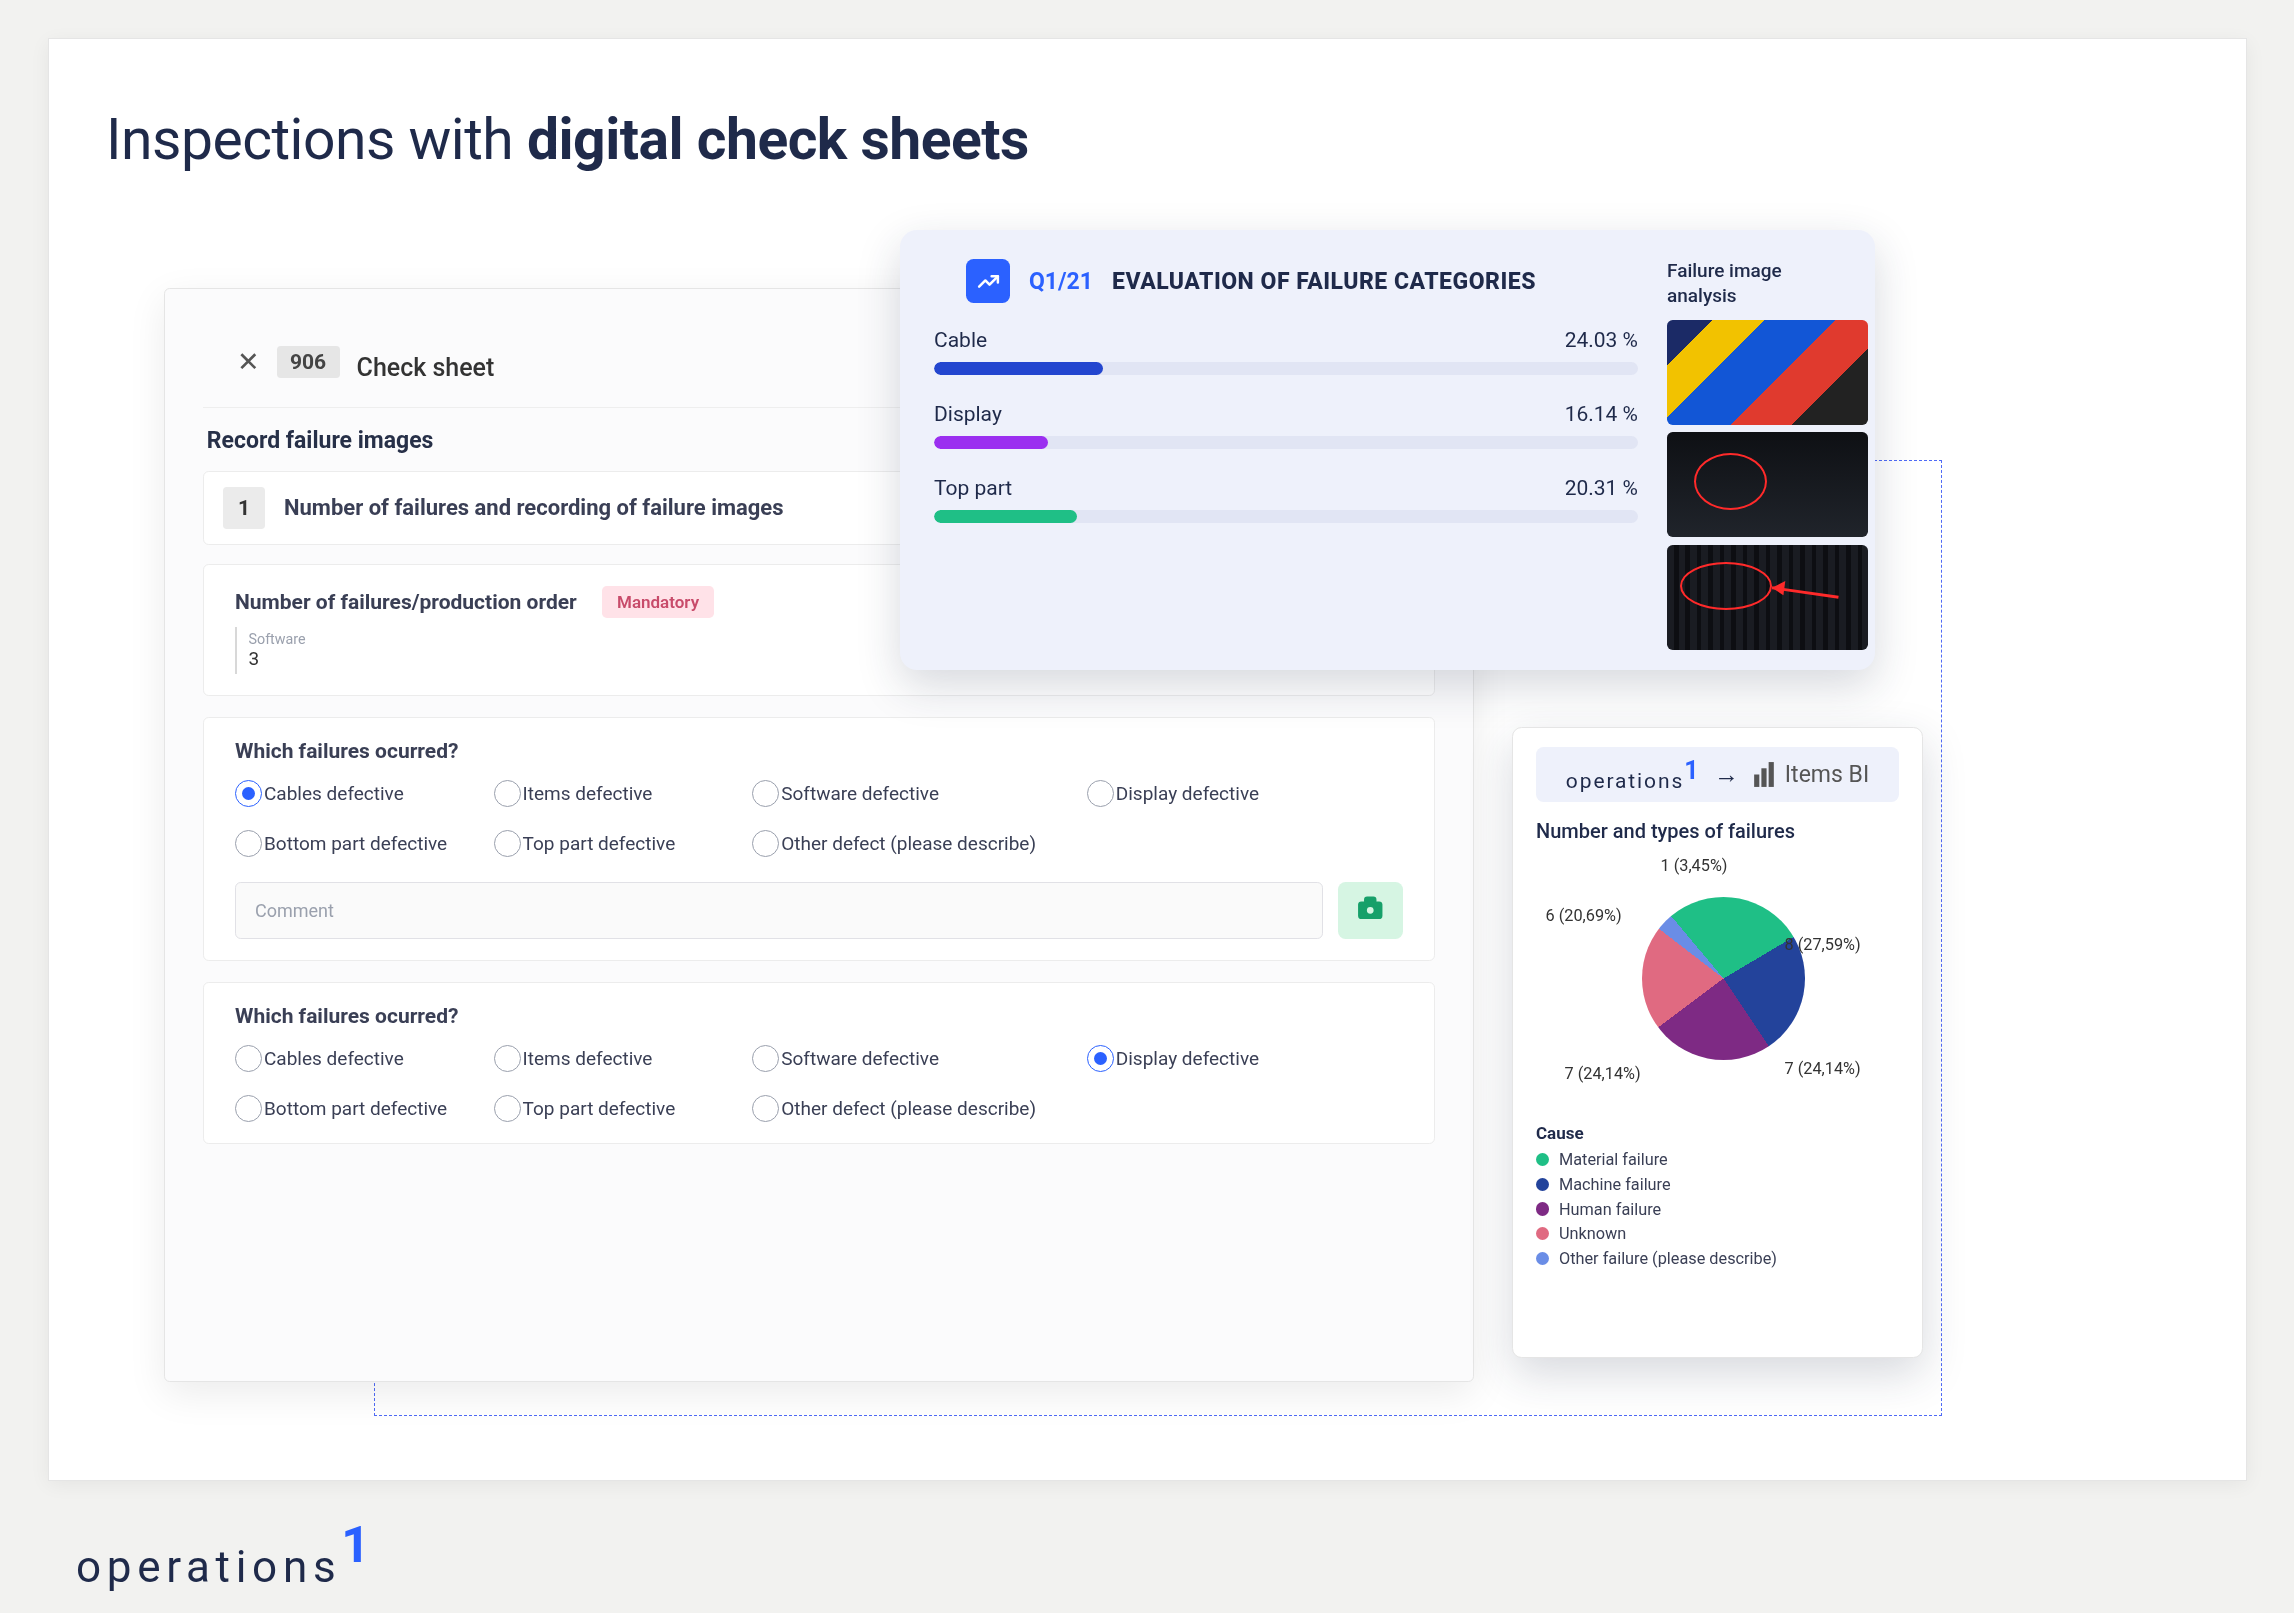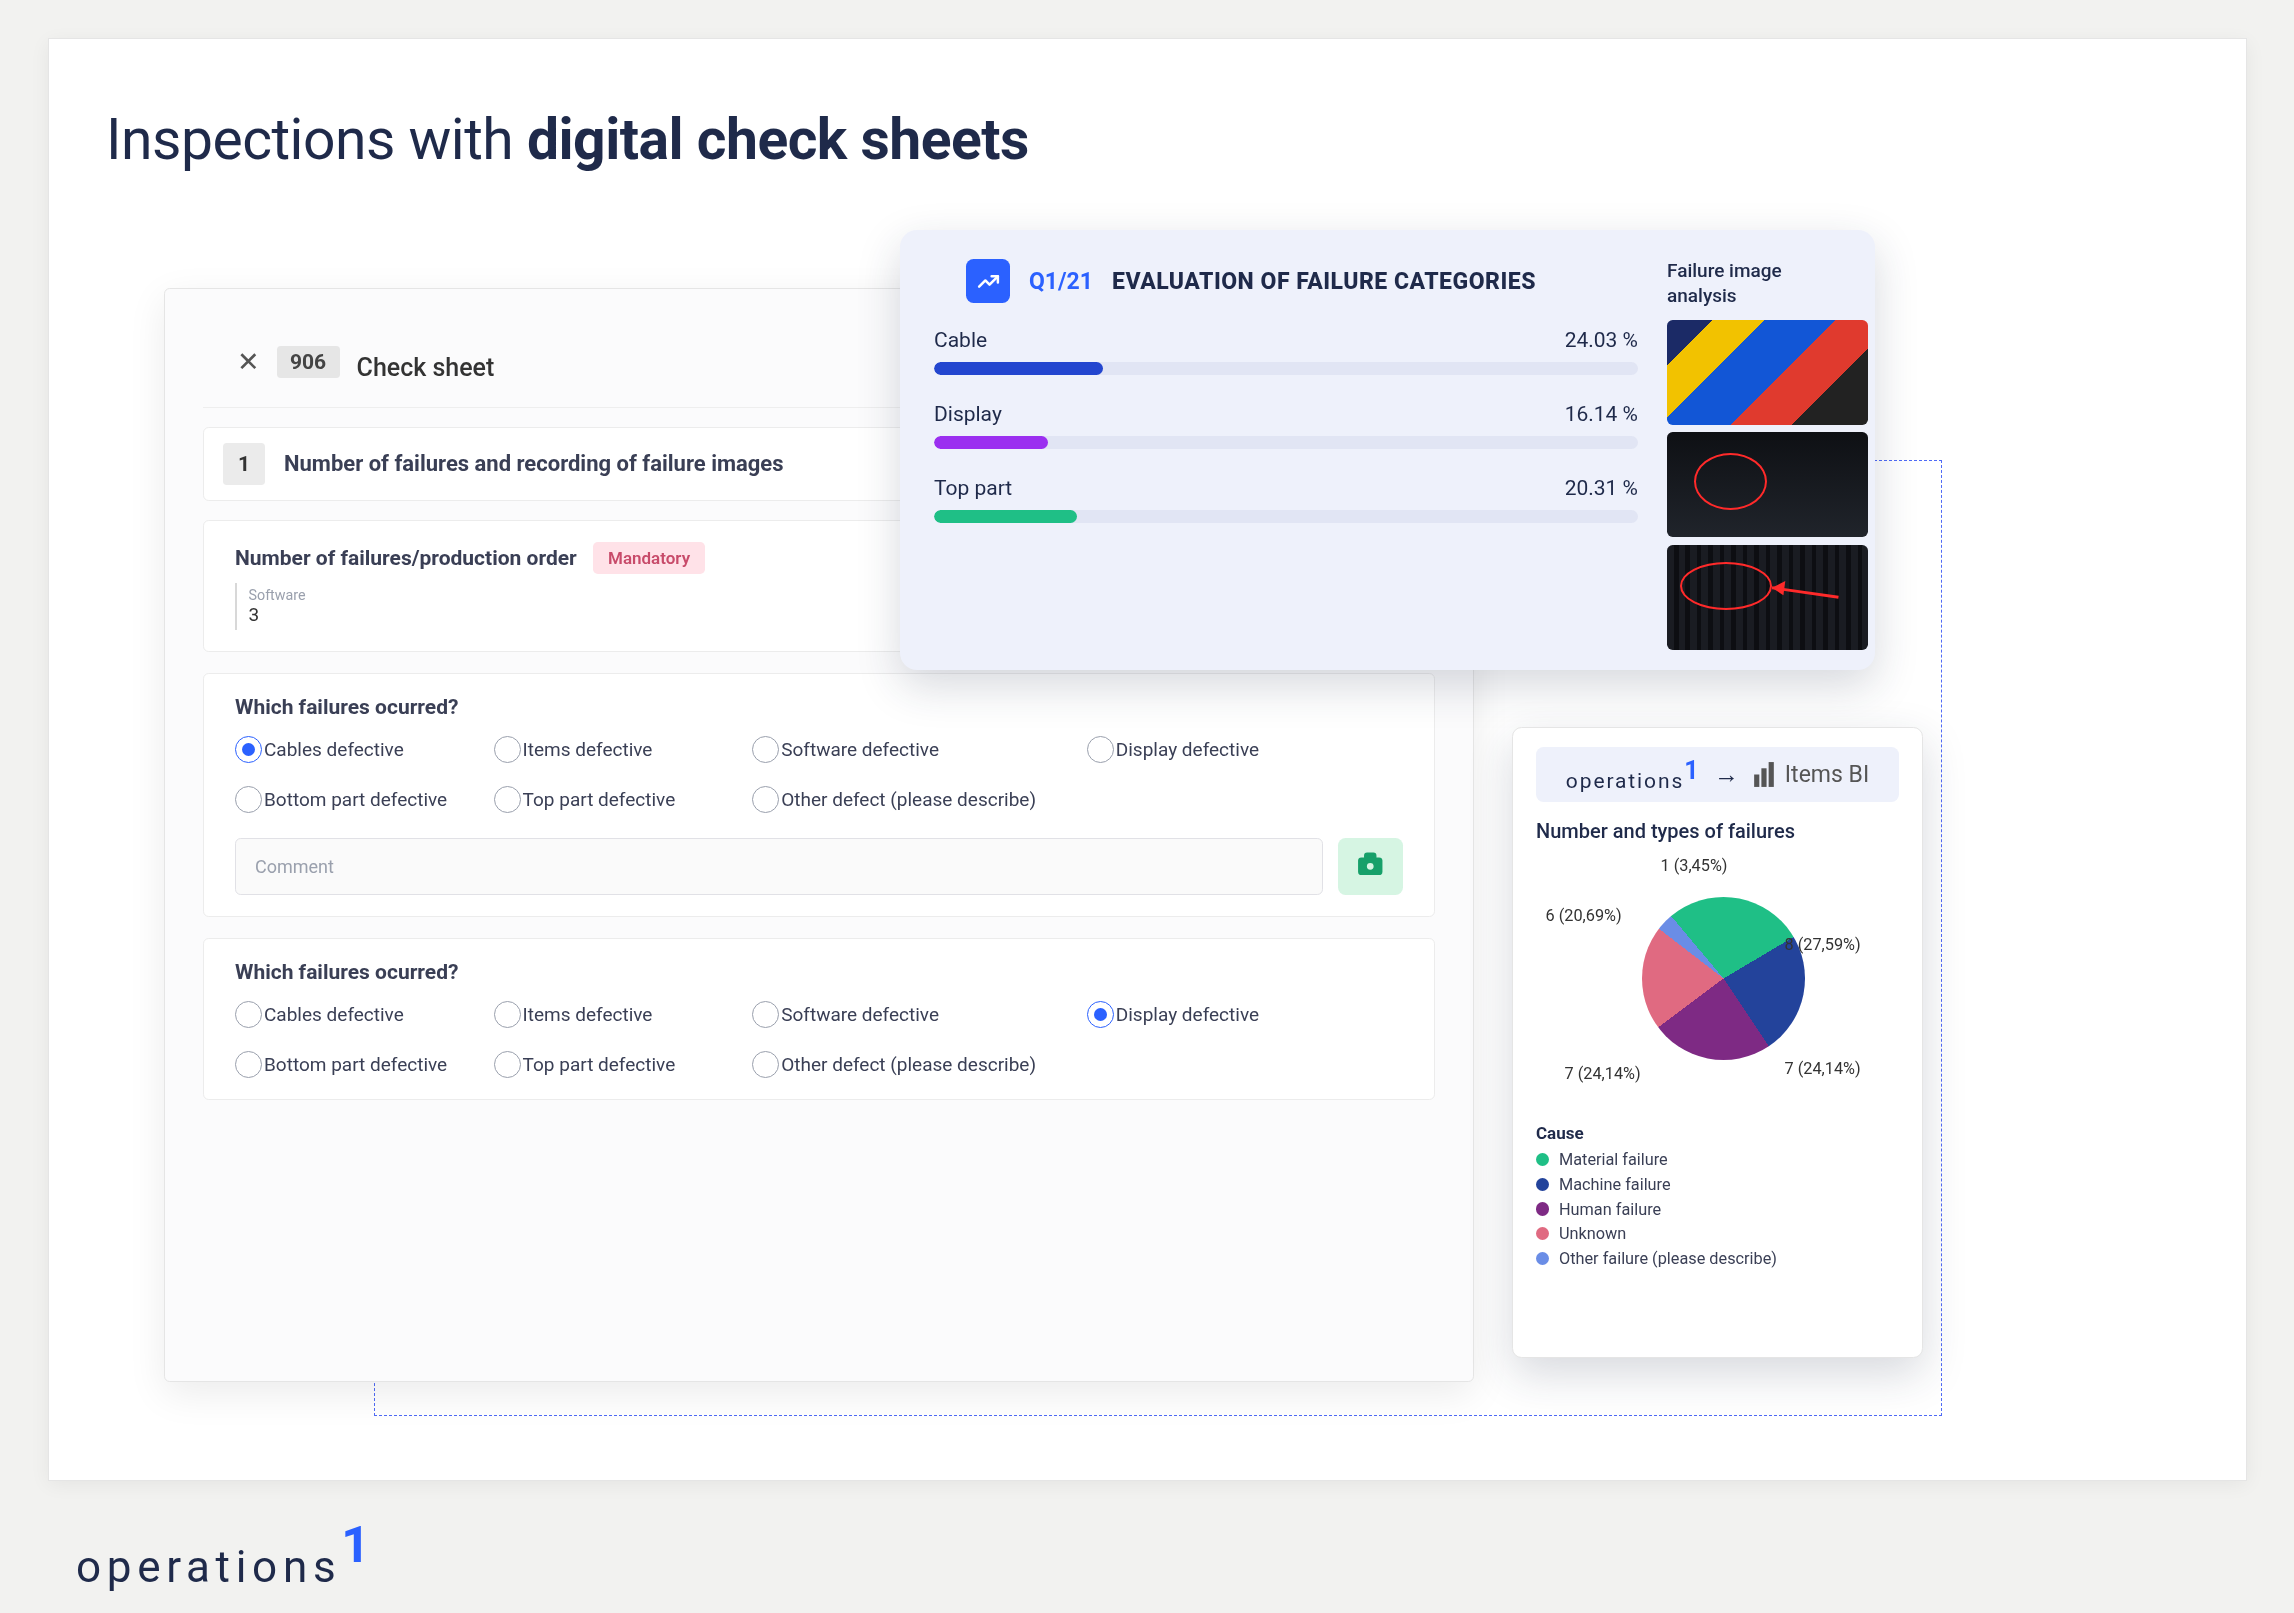--- a/index.html
+++ b/index.html
@@ -95,21 +95,21 @@
   }
   .step-label { font-size:22px; font-weight:700; color:#3a3f55; }
 
   .card {
     background:#fff;
     border:1px solid #ececec;
     border-radius:5.7px;
     padding:21px 31px;
     margin-bottom:21px;
   }
-  .field-row1 { display:flex; align-items:center; gap:16px; margin-bottom:9.6px;}
+  .field-row1 { display:flex; align-items:center; gap:25px; margin-bottom:9.6px;}
   .field-label { font-size:21px; font-weight:700; color:#3a3f55; }
   .mandatory-pill {
     background:#ffe2e8;
     color:#c84b6a;
     font-size:17px;
     font-weight:600;
     padding:5.7px 15.3px;
     border-radius:4.8px;
   }
   .response-wrap {
@@ -270,20 +270,21 @@
 
     <div class="dashed-box dash1"></div>
 
     <div class="sheet">
       <div class="sheet-header">
         <span class="close-x">✕</span>
         <span class="badge-906">906</span>
         <span class="sheet-title">Check sheet</span>
       </div>
 
+      <div class="section-title">Record failure images</div>
 
       <div class="step-row">
         <div class="step-num">1</div>
         <div class="step-label">Number of failures and recording of failure images</div>
       </div>
 
       <div class="card">
         <div class="field-row1">
           <span class="field-label">Number of failures/production order</span>
           <span class="mandatory-pill">Mandatory</span>

